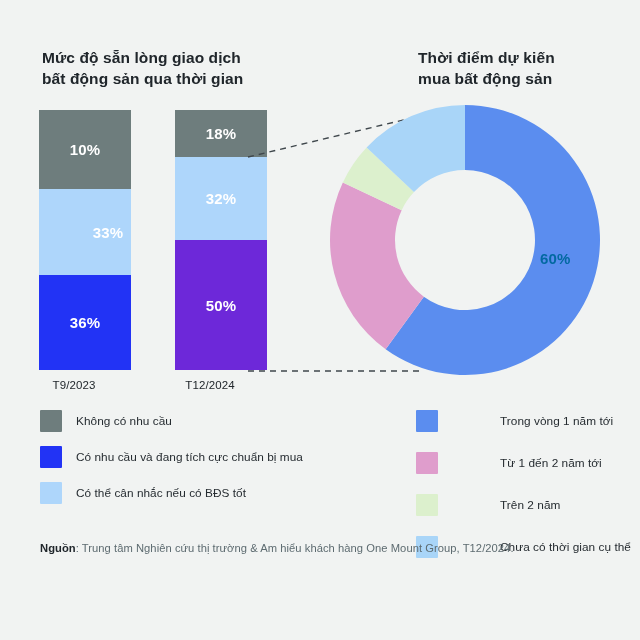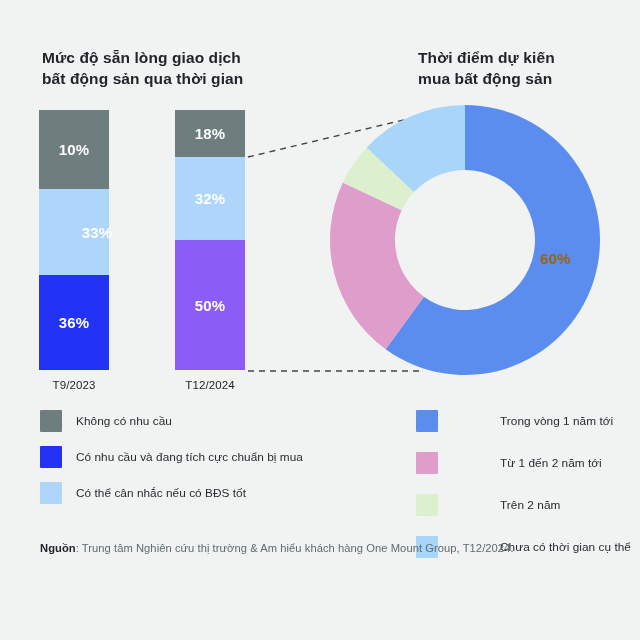--- a/index.html
+++ b/index.html
@@ -32,21 +32,21 @@
     line-height: 1.35;
     letter-spacing: .1px;
     white-space: pre-line;
   }
   #title-left  { left: 42px;  top: 48px;  width: 260px; }
   #title-right { left: 418px; top: 48px;  width: 200px; }
 
   
   .bar {
     position: absolute;
-    width: 70px;
+    width: 92px;
     top: 110px;
     height: 260px;
     display: flex;
     flex-direction: column;
   }
   #bar-2023 { left: 39px; }
   #bar-2024 { left: 175px; }
 
   .seg {
     display: flex;
@@ -86,21 +86,21 @@
     top: 105px;
     width: 270px;
     height: 270px;
   }
   #donut-value {
     position: absolute;
     left: 540px;
     top: 250px;
     font-size: 15px;
     font-weight: 700;
-    color: #a16207;
+    color: #0369a1;
     letter-spacing: .2px;
   }
 
   
   .legend {
     position: absolute;
   }
   #legend-left  { left: 40px;  top: 410px; }
   #legend-right { left: 416px; top: 410px; }
 
@@ -160,21 +160,21 @@
     </div>
   <div class="bar-label" id="bar-label-2023">T9/2023</div>
 
   <div class="bar" id="bar-2024">
       <div class="seg" style="background: rgb(110, 125, 125); flex: 18 0 0px;">
         <span>18%</span>
       </div>
       <div class="seg" style="background: rgb(174, 214, 251); flex: 32 0 0px;">
         <span>32%</span>
       </div>
-      <div class="seg" style="background: #8b5cf6; flex: 50 0 0px;">
+      <div class="seg" style="background: #6d28d9; flex: 50 0 0px;">
         <span>50%</span>
       </div>
     </div>
   <div class="bar-label" id="bar-label-2024">T12/2024</div>
 
   <svg id="connectors">
     <line x1="248" y1="157" x2="416" y2="117" stroke="#3f474c" stroke-width="1.4" stroke-dasharray="6 5"></line>
     <line x1="248" y1="371" x2="422" y2="371" stroke="#3f474c" stroke-width="1.4" stroke-dasharray="6 5"></line>
   </svg>
 

